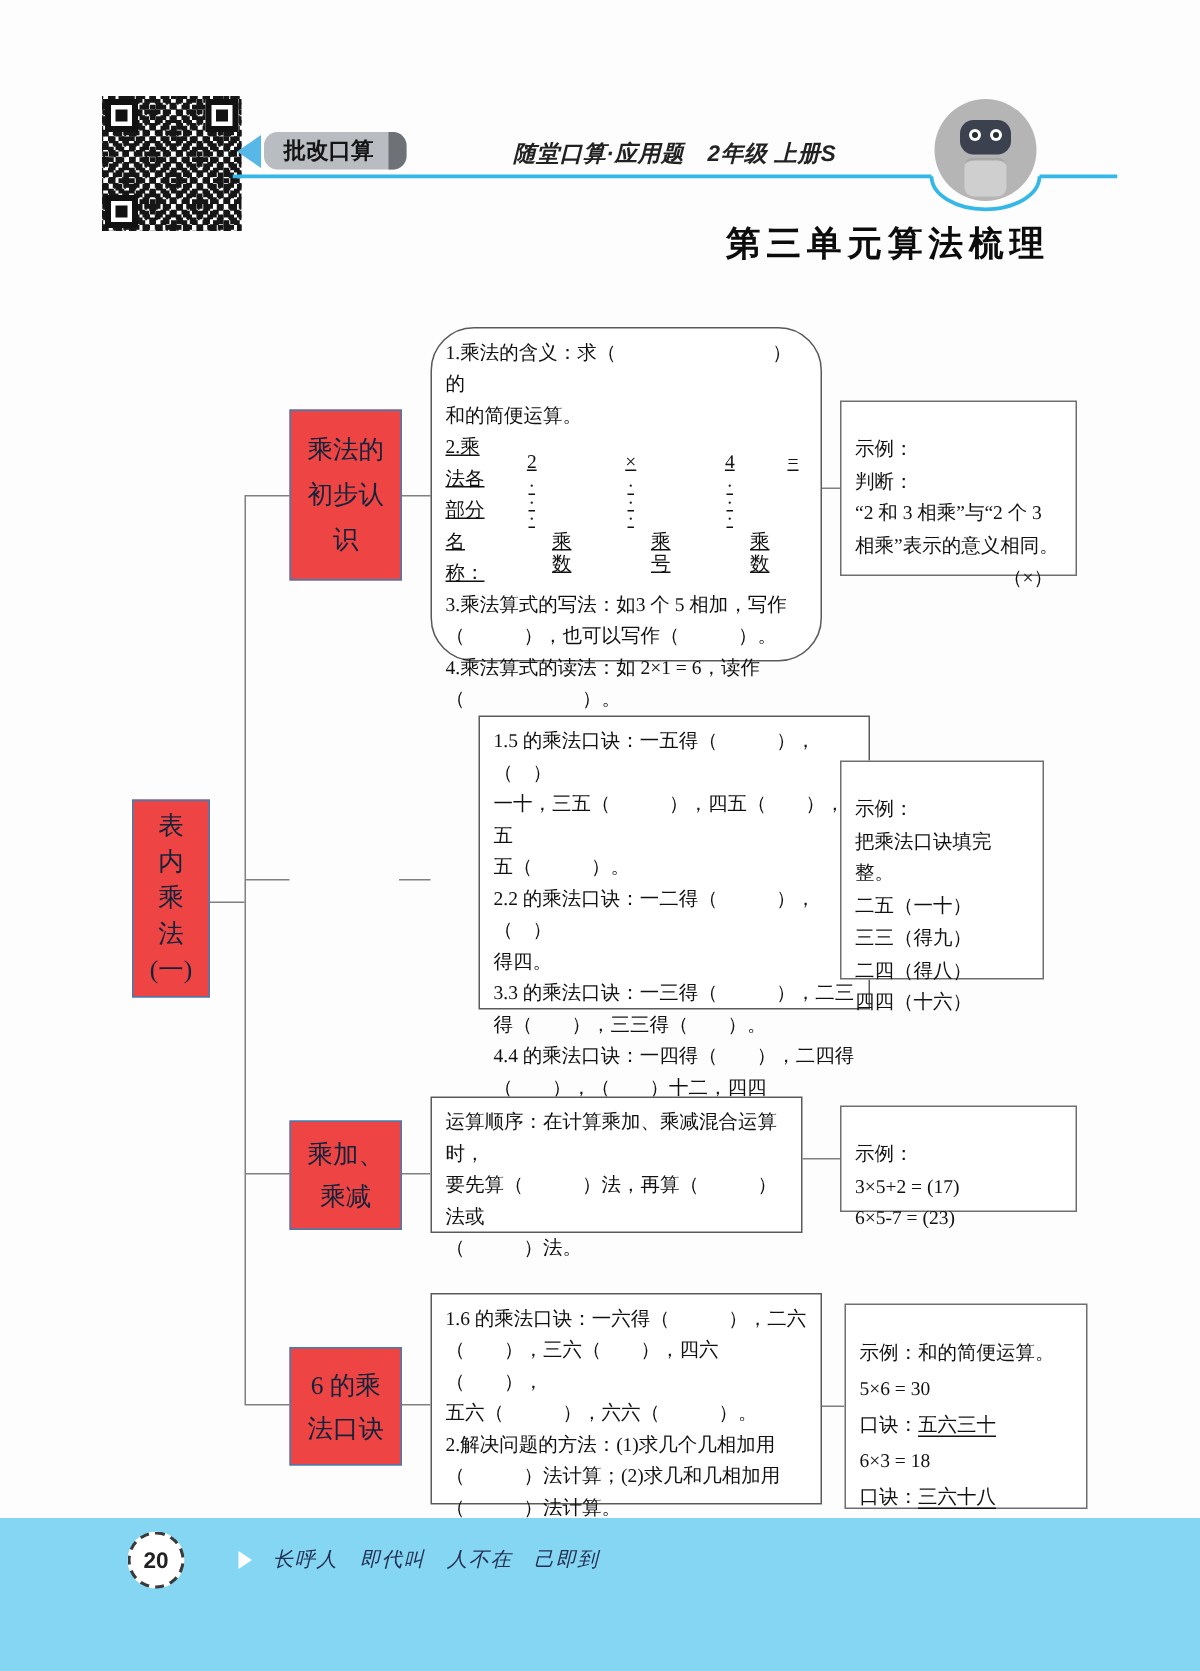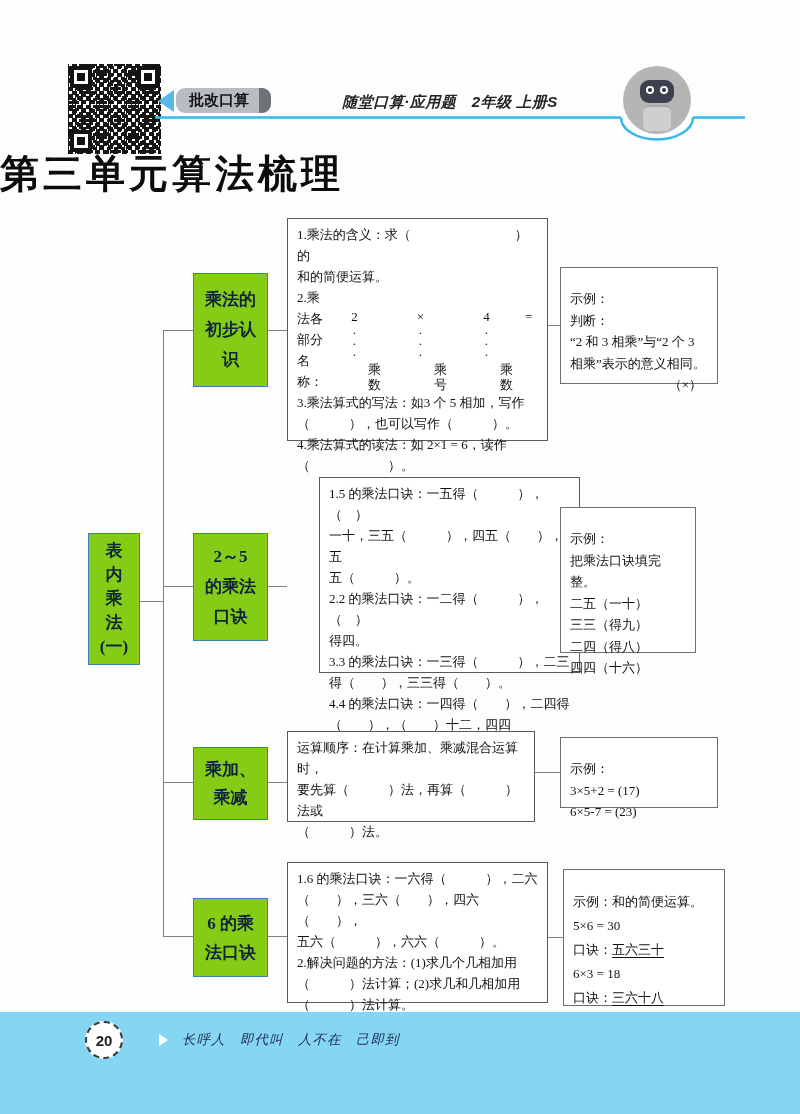--- a/index.html
+++ b/index.html
@@ -27,53 +27,53 @@
 
   .hline{position:absolute;left:155px;top:116px;z-index:1;}
   .robot{position:absolute;left:623px;top:66px;width:68px;height:68px;border-radius:50%;
          background:#b5b5b5;z-index:2;display:flex;flex-direction:column;align-items:center;}
   .robot-head{margin-top:14px;width:34px;height:23px;background:#3b414e;border-radius:9px;position:relative;}
   .robot-eye{position:absolute;top:6px;width:8px;height:8px;border-radius:50%;background:#fff;}
   .robot-eye::after{content:"";position:absolute;left:2px;top:2px;width:4px;height:4px;border-radius:50%;background:#262b36;}
   .robot-eye.l{left:6px;} .robot-eye.r{right:6px;}
   .robot-body{margin-top:2px;width:28px;height:24px;background:#cfcfcf;border-radius:6px;border-top:2px solid #a8a8a8;}
 
-  .title{position:absolute;left:0;top:147px;width:700px;text-align:left;
-         font-family:"Liberation Sans",sans-serif;font-weight:bold;font-size:39px;
+  .title{position:absolute;left:0;top:147px;width:700px;text-align:right;
+         font-family:"Liberation Sans",sans-serif;font-weight:bold;font-size:23px;
          letter-spacing:4px;color:#0c0c0c;}
 
   
-  .bluebox{position:absolute;background:#84cc16;border:1.5px solid #3c7fb5;
+  .bluebox{position:absolute;background:#ef4444;border:1.5px solid #3c7fb5;
            display:flex;align-items:center;justify-content:center;text-align:center;
-           font-size:17px;color:#10233a;font-weight:700;}
+           font-size:17px;color:#10233a;font-weight:400;}
   .prelines{white-space:pre-line;}
   .root{left:88px;top:533px;width:50px;height:130px;line-height:24px;}
   .b1{left:193px;top:273px;width:73px;height:112px;line-height:30px;}
   .b2{left:193px;top:533px;width:73px;height:106px;line-height:30px;}
   .b3{left:193px;top:747px;width:73px;height:71px;line-height:28px;}
   .b4{left:193px;top:898px;width:73px;height:77px;line-height:29px;}
 
   .cbox{position:absolute;background:#fff;border:1px solid #5a5a5a;
         font-size:13px;line-height:21px;padding:5px 9px;box-sizing:border-box;color:#111;}
-  .c1{left:287px;top:218px;width:261px;height:223px;}
+  .c1{left:287px;top:218px;width:261px;height:223px;border-radius:29px;}
   .c2{left:287px;top:477px;width:261px;height:196px;margin-left:32px;}
   .c3{left:287px;top:731px;width:248px;height:91px;}
   .c4{left:287px;top:862px;width:261px;height:141px;}
 
   .ebox{position:absolute;background:#fff;border:1px solid #6e6e6e;
         font-size:13px;line-height:21.5px;padding:20px 9px;box-sizing:border-box;color:#111;}
   .e1{left:560px;top:267px;width:158px;height:117px;}
   .e2{left:560px;top:507px;width:136px;height:146px;}
   .e3{left:560px;top:737px;width:158px;height:71px;}
   .e4{left:563px;top:869px;width:162px;height:137px;line-height:24px;}
   .verdict{text-align:right;padding-right:6px;}
   .u{text-decoration:underline;text-underline-offset:3px;}
 
   
-  .eqrow{display:flex;align-items:flex-end;}
+  .eqrow{display:flex;align-items:center;text-decoration:underline;}
   .eq{display:flex;gap:11px;margin-left:4px;}
   .eqcol{display:flex;flex-direction:column;align-items:center;}
   .eq-prod{margin-left:9px;}
   .eqterm{line-height:21px;}
   .eqdots{font-size:13px;line-height:11px;color:#222;}
   .eqlabel{display:inline-block;width:15px;line-height:15px;word-break:break-all;text-align:center;margin-top:2px;margin-left:40px;}
 
   
   .hl,.vl{position:absolute;background:#808080;}
   .hl{height:1px;} .vl{width:1px;}
@@ -140,23 +140,20 @@
   <div class="hl" style="left:548px;top:937px;width:15px;"></div>
 
   <div class="bluebox root prelines">表
 内
 乘
 法
 (一)</div>
   <div class="bluebox b1 prelines">乘法的
 初步认
 识</div>
-  <div class="bluebox b2 prelines">2～5
-的乘法
-口诀</div>
   <div class="bluebox b3 prelines">乘加、
 乘减</div>
   <div class="bluebox b4 prelines">6 的乘
 法口诀</div>
 
   <div class="cbox c1">
     <div class="prelines">1.乘法的含义：求（　　　　　　　　）的
 和的简便运算。</div>
     <div class="eqrow">
       <span>2.乘法各部分名称：</span>

